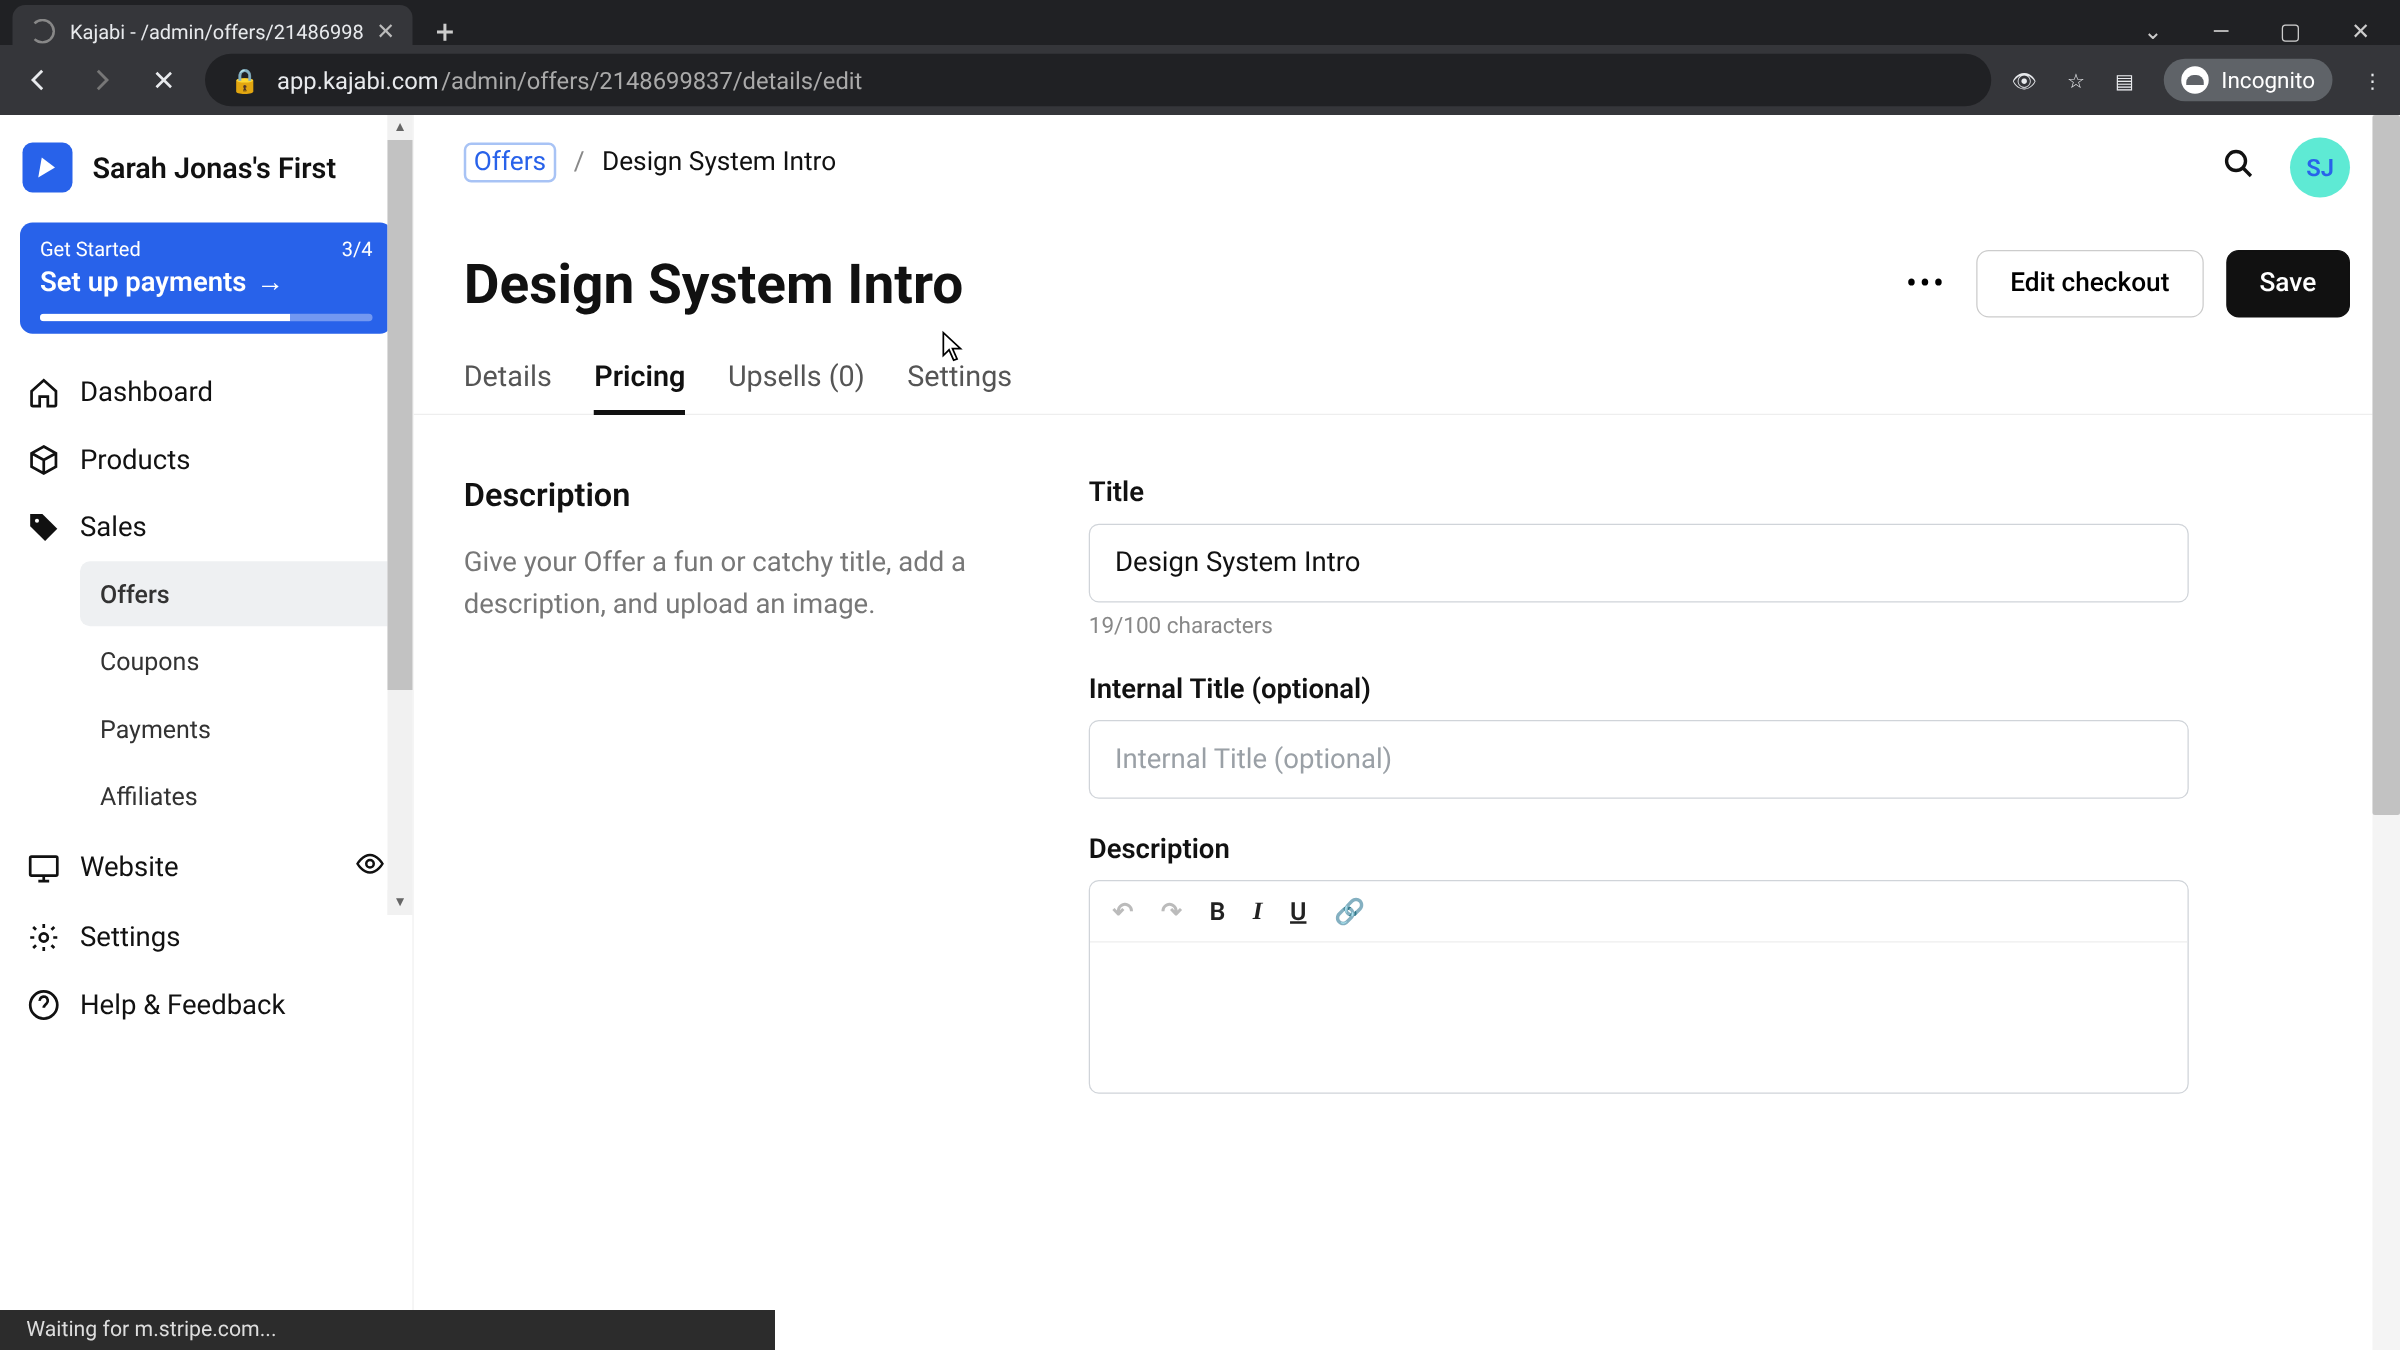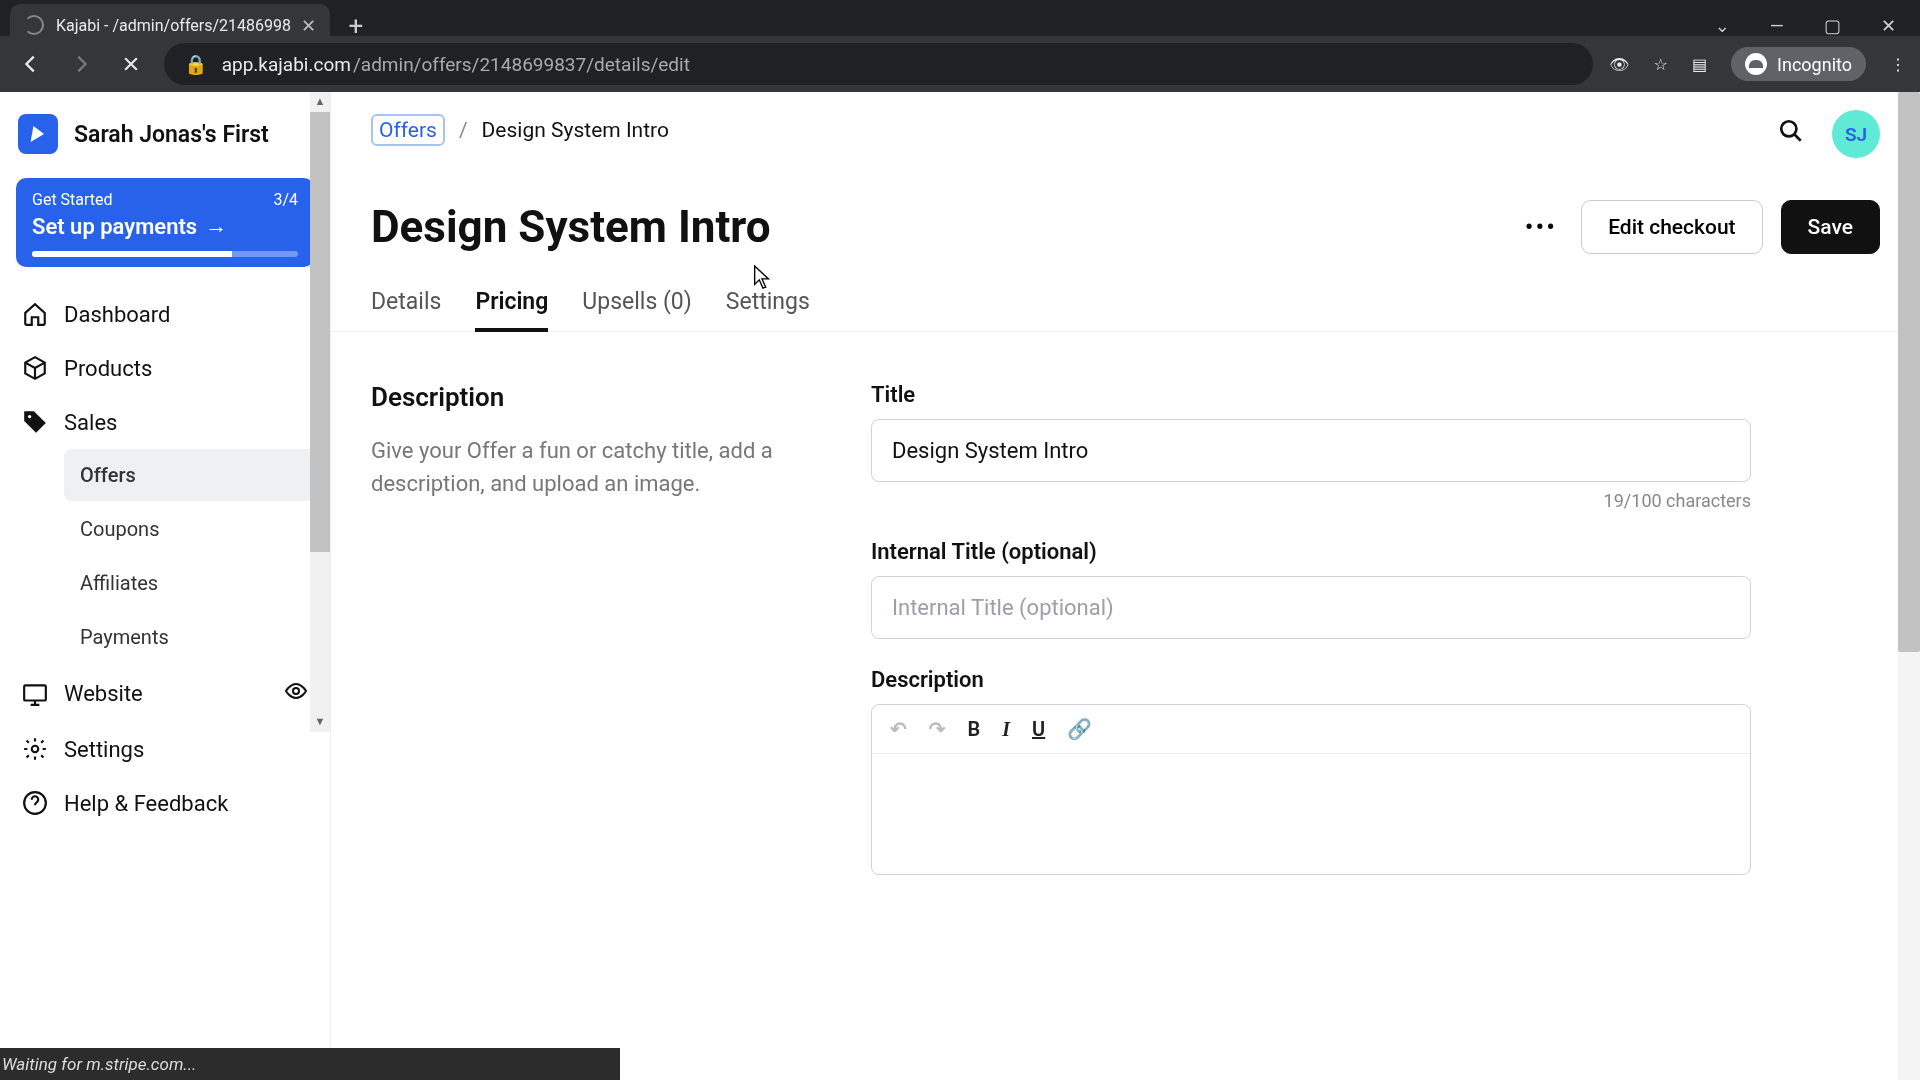--- a/index.html
+++ b/index.html
@@ -63,29 +63,29 @@
 .tabitem.active::after { content: ""; position: absolute; left: 0; right: 0; bottom: -1px; height: 4px; background: #111; }
 .body { display: flex; padding: 50px 40px; gap: 60px; }
 .leftcol { width: 440px; }
 .leftcol h3 { font-size: 26px; font-weight: 600; margin-bottom: 22px; color: #111; }
 .leftcol p { font-size: 22px; color: #777; line-height: 1.5; }
 .rightcol { flex: 1; max-width: 880px; }
 .field { margin-bottom: 28px; }
 .field label { display: block; font-size: 22px; font-weight: 600; color: #111; margin-bottom: 12px; }
 .input { width: 100%; border: 1px solid #d0d4d9; border-radius: 8px; padding: 18px 20px; font-size: 22px; color: #111; background: #fff; }
 .input::placeholder { color: #9aa0a6; }
-.hint { text-align: right; font-size: 18px; color: #888; margin-top: 8px; }
+.hint { text-align: left; font-size: 18px; color: #888; margin-top: 8px; }
 .rte { border: 1px solid #d0d4d9; border-radius: 8px; overflow: hidden; }
 .rte-toolbar { display: flex; gap: 22px; padding: 12px 18px; border-bottom: 1px solid #eee; align-items: center; }
 .rte-toolbar span { font-size: 20px; color: #222; font-weight: 600; }
 .rte-toolbar span.dim { color: #bbb; }
 .rte-body { min-height: 120px; }
 .main-scroll { position: absolute; right: 0; top: 0; width: 22px; background: #f4f4f4; height: 100%; }
 .main-scroll .thumb { background: #c2c2c2; width: 22px; height: 560px; position: absolute; top: 0; border-radius: 2px; }
-.status { position: absolute; bottom: 0; left: 0; background: #2c2c2c; color: #ddd; padding: 6px 2px; font-size: 17px; min-width: 620px; font-style: italic; }
+.status { position: absolute; bottom: 0; left: 0; background: #2c2c2c; color: #ddd; padding: 6px 21px; font-size: 17px; min-width: 620px; }
 .cursor { position: absolute; left: 420px; top: 172px; pointer-events: none; }
 .cursor svg { width: 22px; height: 28px; }
 </style>
 </head>
 <body>
 
 <div class="titlebar">
   <div class="tab">
     <span class="favicon"></span>
     <span>Kajabi - /admin/offers/21486998</span>
@@ -170,22 +170,22 @@
         <span class="icon"><svg viewBox="0 0 24 24" width="26" height="26" fill="#111">
               <path d="M2 2h9l11 11-9 9L2 11z"></path>
               <circle cx="7" cy="7" r="1.5" fill="#fff"></circle>
             </svg></span>
         <span>Sales</span>
       </li>
     </ul>
     <ul class="subnav">
       <li class="subitem active"><span>Offers</span></li>
       <li class="subitem"><span>Coupons</span></li>
+      <li class="subitem"><span>Payments</span></li>
       <li class="subitem"><span>Affiliates</span></li>
-      <li class="subitem"><span>Payments</span></li>
     </ul>
     <ul class="navlist">
       <li class="navitem">
         <span class="icon"><svg viewBox="0 0 24 24" width="26" height="26" fill="none" stroke="#111" stroke-width="2">
               <rect x="2" y="4" width="20" height="14" rx="1"></rect>
               <path d="M8 22h8M12 18v4"></path>
             </svg></span>
         <span>Website</span>
         <span class="eye"><svg viewBox="0 0 24 24" width="24" height="24" fill="none" stroke="#111" stroke-width="2">
               <path d="M2 12s4-7 10-7 10 7 10 7-4 7-10 7S2 12 2 12z"></path>

